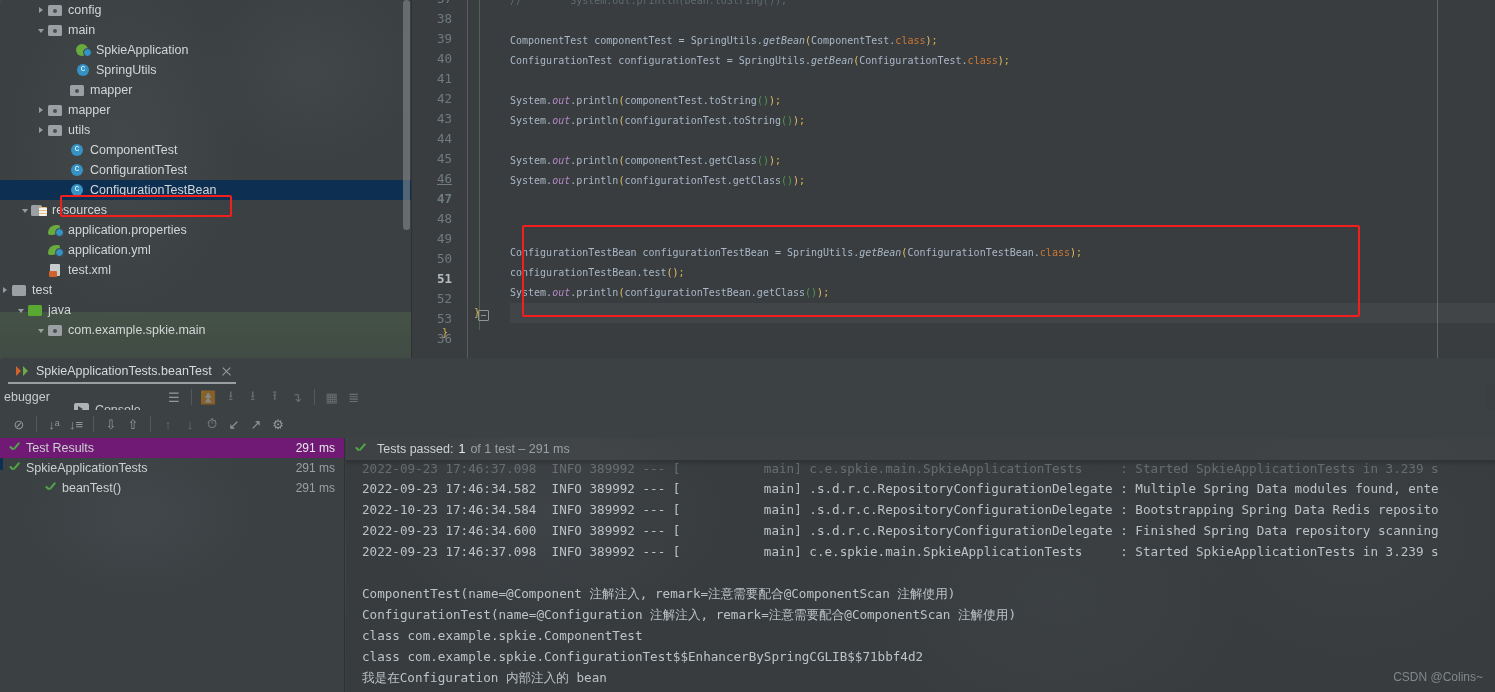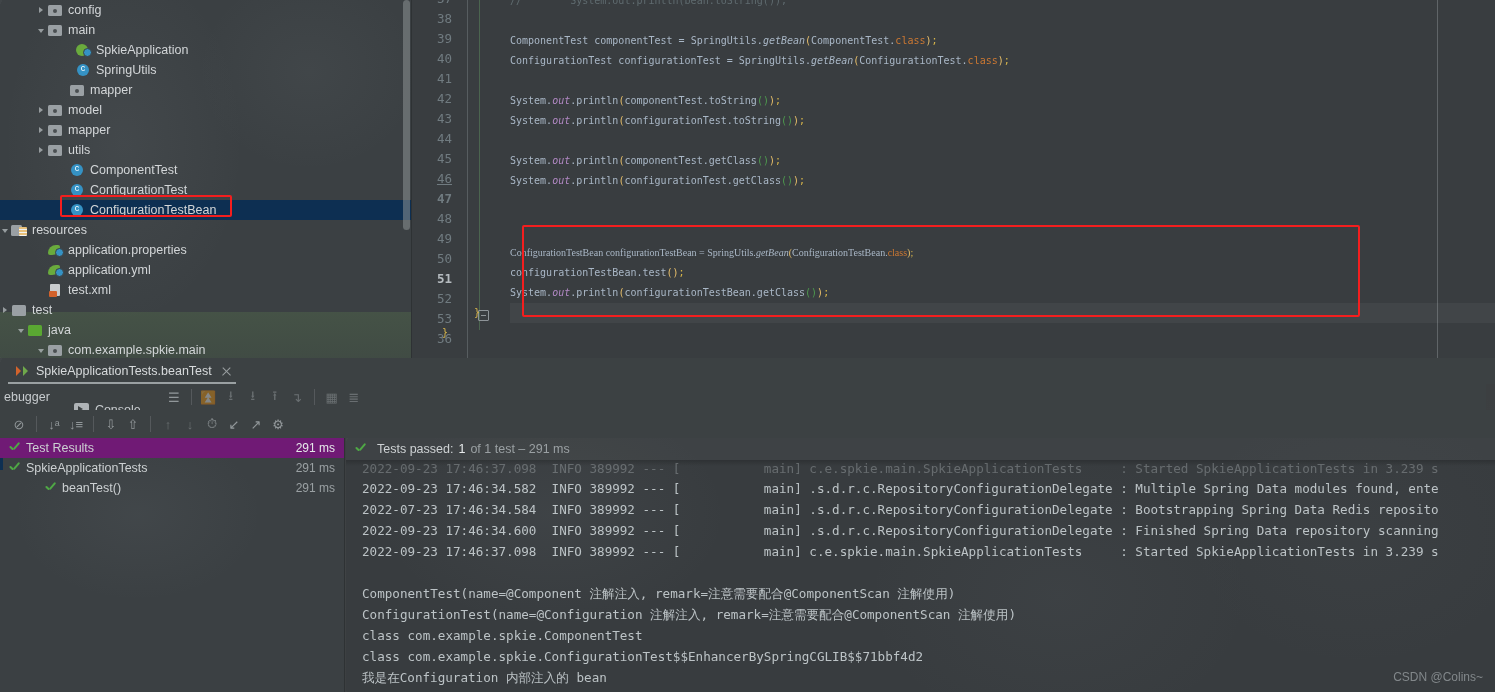--- a/index.html
+++ b/index.html
@@ -359,25 +359,20 @@
           <span class="rlabel">SpringUtils</span>
         </div>
         <div class="row" style="padding-left: 58px;">
           <span class="arrow"></span>
           <span class="ico pkg"></span>
           <span class="rlabel">mapper</span>
         </div>
         <div class="row" style="padding-left: 36px;">
           <span class="arrow r"></span>
           <span class="ico pkg"></span>
-          <span class="rlabel">model</span>
-        </div>
-        <div class="row" style="padding-left: 36px;">
-          <span class="arrow r"></span>
-          <span class="ico pkg"></span>
           <span class="rlabel">mapper</span>
         </div>
         <div class="row" style="padding-left: 36px;">
           <span class="arrow r"></span>
           <span class="ico pkg"></span>
           <span class="rlabel">utils</span>
         </div>
         <div class="row" style="padding-left: 58px;">
           <span class="arrow"></span>
           <span class="ico cls"></span>
@@ -386,21 +381,21 @@
         <div class="row" style="padding-left: 58px;">
           <span class="arrow"></span>
           <span class="ico cls"></span>
           <span class="rlabel">ConfigurationTest</span>
         </div>
         <div class="row sel" style="padding-left: 58px;">
           <span class="arrow"></span>
           <span class="ico cls"></span>
           <span class="rlabel">ConfigurationTestBean</span>
         </div>
-        <div class="row" style="padding-left: 0;">
+        <div class="row" style="padding-left: 20px;">
           <span class="arrow d"></span>
           <span class="ico res"></span>
           <span class="rlabel">resources</span>
         </div>
         <div class="row" style="padding-left: 36px;">
           <span class="arrow"></span>
           <span class="ico leaf"></span>
           <span class="rlabel">application.properties</span>
         </div>
         <div class="row" style="padding-left: 36px;">
@@ -461,21 +456,21 @@
     </div>
     <div class="caretline" style="top:303px;"></div>
     <div class="code">
       <div class="cl" style="top:-9px;"><span class="k-cmt">//        System.out.println(bean.toString());</span></div>
       <div class="cl" style="top:31px;"><span class="k-type">ComponentTest componentTest </span><span class="k-id">= </span><span class="k-type">SpringUtils.</span><span class="k-mth">getBean</span><span class="k-paren1">(</span><span class="k-type">ComponentTest.</span><span class="k-kw">class</span><span class="k-paren1">)</span><span class="k-brace">;</span></div>
       <div class="cl" style="top:51px;"><span class="k-type">ConfigurationTest configurationTest </span><span class="k-id">= </span><span class="k-type">SpringUtils.</span><span class="k-mth">getBean</span><span class="k-paren1">(</span><span class="k-type">ConfigurationTest.</span><span class="k-kw">class</span><span class="k-paren1">)</span><span class="k-brace">;</span></div>
       <div class="cl" style="top:91px;"><span class="k-type">System.</span><span class="k-static">out</span><span class="k-type">.println</span><span class="k-paren1">(</span><span class="k-type">componentTest.toString</span><span class="k-paren2">()</span><span class="k-paren1">)</span><span class="k-brace">;</span></div>
       <div class="cl" style="top:111px;"><span class="k-type">System.</span><span class="k-static">out</span><span class="k-type">.println</span><span class="k-paren1">(</span><span class="k-type">configurationTest.toString</span><span class="k-paren2">()</span><span class="k-paren1">)</span><span class="k-brace">;</span></div>
       <div class="cl" style="top:151px;"><span class="k-type">System.</span><span class="k-static">out</span><span class="k-type">.println</span><span class="k-paren1">(</span><span class="k-type">componentTest.getClass</span><span class="k-paren2">()</span><span class="k-paren1">)</span><span class="k-brace">;</span></div>
       <div class="cl" style="top:171px;"><span class="k-type">System.</span><span class="k-static">out</span><span class="k-type">.println</span><span class="k-paren1">(</span><span class="k-type">configurationTest.getClass</span><span class="k-paren2">()</span><span class="k-paren1">)</span><span class="k-brace">;</span></div>
-      <div class="cl" style="top:243px;font-family:Liberation Serif, serif;"><span class="k-type">ConfigurationTestBean configurationTestBean </span><span class="k-id">= </span><span class="k-type">SpringUtils.</span><span class="k-mth">getBean</span><span class="k-paren1">(</span><span class="k-type">ConfigurationTestBean.</span><span class="k-kw">class</span><span class="k-paren1">)</span><span class="k-brace">;</span></div>
+      <div class="cl" style="top:243px;"><span class="k-type">ConfigurationTestBean configurationTestBean </span><span class="k-id">= </span><span class="k-type">SpringUtils.</span><span class="k-mth">getBean</span><span class="k-paren1">(</span><span class="k-type">ConfigurationTestBean.</span><span class="k-kw">class</span><span class="k-paren1">)</span><span class="k-brace">;</span></div>
       <div class="cl" style="top:263px;"><span class="k-type">configurationTestBean.test</span><span class="k-paren1">()</span><span class="k-brace">;</span></div>
       <div class="cl" style="top:283px;"><span class="k-type">System.</span><span class="k-static">out</span><span class="k-type">.println</span><span class="k-paren1">(</span><span class="k-type">configurationTestBean.getClass</span><span class="k-paren2">()</span><span class="k-paren1">)</span><span class="k-brace">;</span></div>
       <div class="cl" style="top:303px; left:-36px;"><span class="k-brace">}</span></div>
       <div class="cl" style="top:323px; left:-68px;"><span class="k-brace">}</span></div>
     </div>
     <div class="wrapguide"></div>
   </div>
 
   <div class="redbox" style="left:522px; top:225px; width:838px; height:92px;"></div>
 
@@ -556,21 +551,21 @@
     <div class="passbar">
       <span class="check"></span>
       <span class="pass-a">Tests passed:</span>
       <span class="pass-n">1</span>
       <span class="pass-b">of 1 test – 291 ms</span>
     </div>
     <div class="console-topfade"></div>
     <div id="console-lines">
         <div class="logline clipped" style="top: 20px;">2022-09-23 17:46:37.098  INFO 389992 --- [           main] c.e.spkie.main.SpkieApplicationTests     : Started SpkieApplicationTests in 3.239 s</div>
         <div class="logline" style="top: 40px;">2022-09-23 17:46:34.582  INFO 389992 --- [           main] .s.d.r.c.RepositoryConfigurationDelegate : Multiple Spring Data modules found, ente</div>
-        <div class="logline" style="top: 61px;">2022-07-23 17:46:34.584  INFO 389992 --- [           main] .s.d.r.c.RepositoryConfigurationDelegate : Bootstrapping Spring Data Redis reposito</div>
+        <div class="logline" style="top: 61px;">2022-10-23 17:46:34.584  INFO 389992 --- [           main] .s.d.r.c.RepositoryConfigurationDelegate : Bootstrapping Spring Data Redis reposito</div>
         <div class="logline" style="top: 82px;">2022-09-23 17:46:34.600  INFO 389992 --- [           main] .s.d.r.c.RepositoryConfigurationDelegate : Finished Spring Data repository scanning</div>
         <div class="logline" style="top: 103px;">2022-09-23 17:46:37.098  INFO 389992 --- [           main] c.e.spkie.main.SpkieApplicationTests     : Started SpkieApplicationTests in 3.239 s</div>
         <div class="logline" style="top: 145px;">ComponentTest(name=@Component 注解注入, remark=注意需要配合@ComponentScan 注解使用)</div>
         <div class="logline" style="top: 166px;">ConfigurationTest(name=@Configuration 注解注入, remark=注意需要配合@ComponentScan 注解使用)</div>
         <div class="logline" style="top: 187px;">class com.example.spkie.ComponentTest</div>
         <div class="logline" style="top: 208px;">class com.example.spkie.ConfigurationTest$$EnhancerBySpringCGLIB$$71bbf4d2</div>
         <div class="logline" style="top: 229px;">我是在Configuration 内部注入的 bean</div>
         <div class="logline" style="top: 250px;">class com.example.spkie.ConfigurationTestBean</div>
       </div>
     <div class="watermark">CSDN @Colins~</div>

